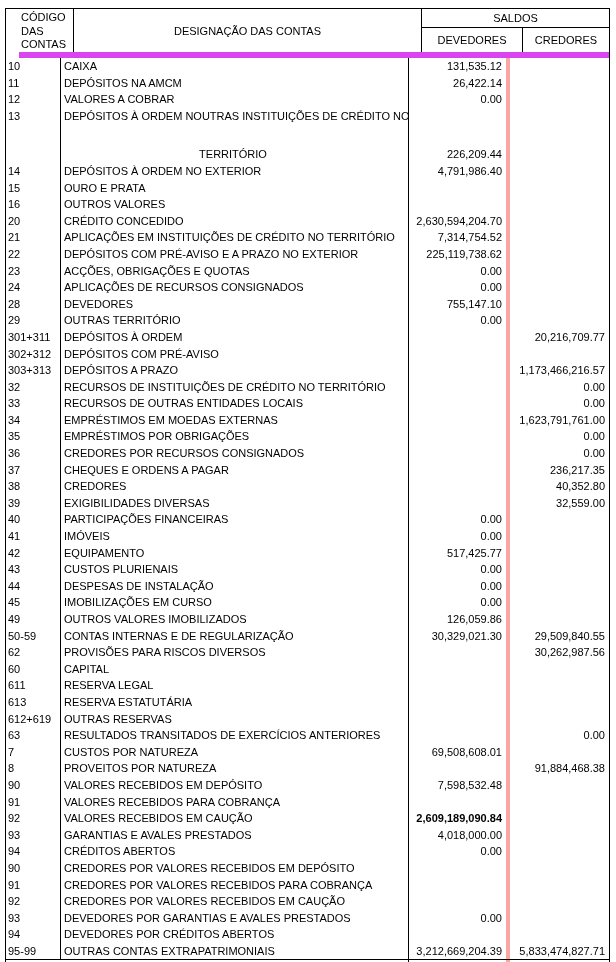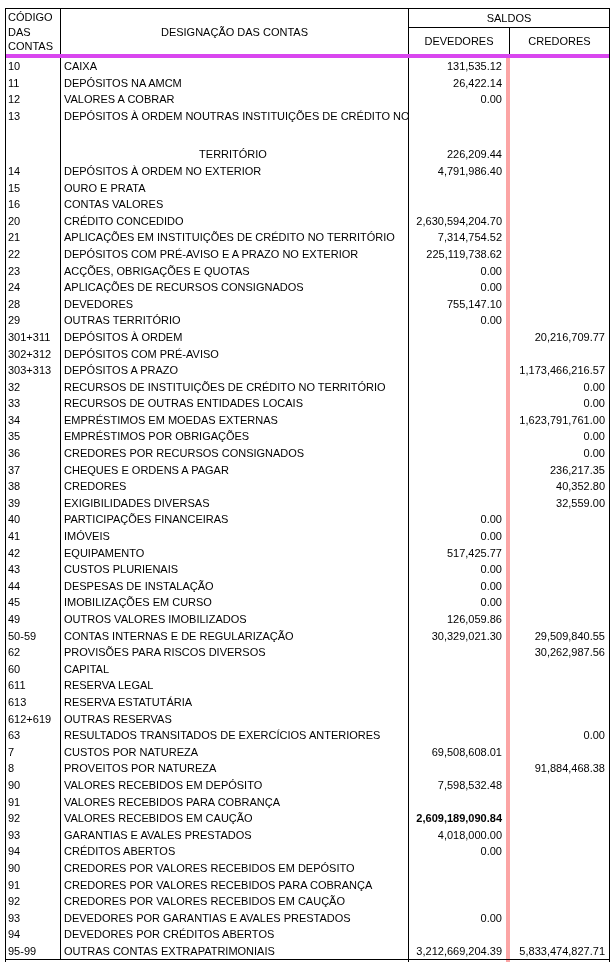--- a/index.html
+++ b/index.html
@@ -8,21 +8,21 @@
     width: 616px;
     background: #ffffff;
     color: #000000;
     font-family: "Liberation Sans", sans-serif;
     font-size: 11px;
   }
   .sheet { padding: 8px 6px 4px 5px; }
   .table { width: 605px; border: 1px solid #000; background: #fff; }
 
   
-  .thead { display: flex; border-bottom: 4px solid #d946ef; height: 49px; }
+  .thead { display: flex; border-bottom: 6px solid #d946ef; height: 49px; margin-left: 13px; }
   .h-code {
     width: 55px; border-right: 1px solid #000;
     padding: 2px 0 2px 2px;
     display: flex; flex-direction: column; justify-content: space-between;
   }
   .h-name {
     width: 348px; border-right: 1px solid #000;
     display: flex; align-items: center; justify-content: center;
   }
   .h-saldos { flex: 1; display: flex; flex-direction: column; }
@@ -109,21 +109,21 @@
           <div class="c-cred"></div>
         </div>
         <div class="r">
           <div class="c-code">15</div>
           <div class="c-name">OURO E PRATA</div>
           <div class="c-dev"></div>
           <div class="c-cred"></div>
         </div>
         <div class="r">
           <div class="c-code">16</div>
-          <div class="c-name">CONTAS VALORES</div>
+          <div class="c-name">OUTROS VALORES</div>
           <div class="c-dev"></div>
           <div class="c-cred"></div>
         </div>
         <div class="r">
           <div class="c-code">20</div>
           <div class="c-name">CRÉDITO CONCEDIDO</div>
           <div class="c-dev">2,630,594,204.70</div>
           <div class="c-cred"></div>
         </div>
         <div class="r">

